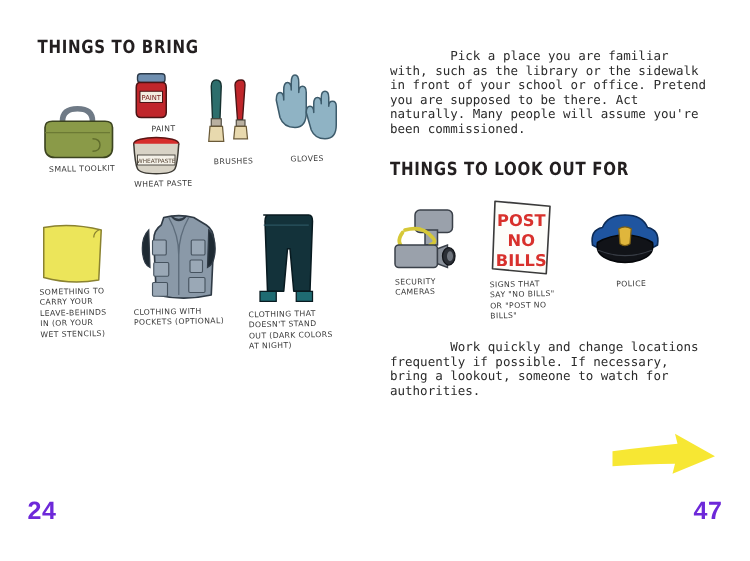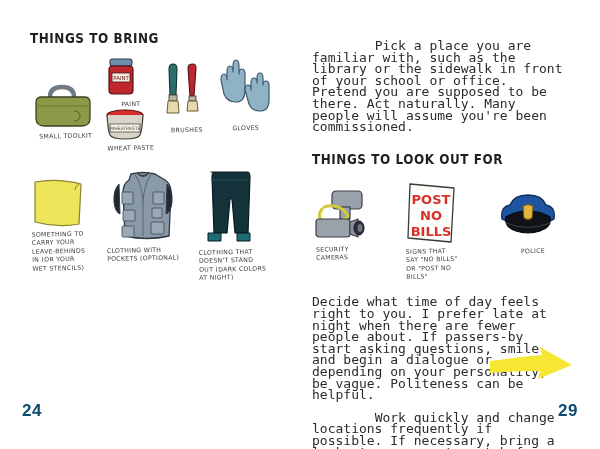--- a/index.html
+++ b/index.html
@@ -14,40 +14,40 @@
   .page-right{padding:30px 30px 0 12px;}
 
   h2.section-head{
     font-family:"Liberation Sans Narrow","DejaVu Sans Condensed","Liberation Sans",sans-serif;
     font-weight:bold;font-size:14.5px;letter-spacing:.6px;
     color:#231f20;margin:0 0 10px 0;transform:scaleX(.92);transform-origin:left center;
     white-space:nowrap;
   }
   .body-copy{
     font-family:"DejaVu Sans Mono","Liberation Mono",monospace;
-    font-size:13px;line-height:11.6px;color:#2b2b2b;
+    font-size:10px;line-height:11.6px;color:#2b2b2b;
     margin:0;white-space:pre-wrap;letter-spacing:0px;
   }
   .body-copy + .body-copy{margin-top:11px;}
 
   
   .ill-row{display:flex;align-items:flex-end;}
   .ill{position:relative;text-align:center;}
   .cap{
     font-family:"DejaVu Sans","Liberation Sans",sans-serif;
     font-size:6.2px;color:#3a3a3a;line-height:8.4px;
     letter-spacing:.3px;white-space:pre-line;margin-top:2px;
     transform:rotate(-1.2deg);
   }
 
   
   .pagenum{
     position:absolute;bottom:28px;
     font-family:"Liberation Sans Narrow","Liberation Sans",sans-serif;
-    font-weight:bold;font-size:17px;color:#0c4a6e;letter-spacing:.5px;
+    font-weight:bold;font-size:20px;color:#6d28d9;letter-spacing:.5px;
   }
   .pagenum-left{left:22px;}
   .pagenum-right{right:22px;}
 
   .arrow-wrap{position:absolute;right:26px;bottom:62px;}
   svg{display:block;overflow:visible;}
 </style>
 </head>
 <body>
 
@@ -164,21 +164,21 @@
 
     <div class="pagenum pagenum-left">24</div>
   </div>
 
   <div class="page page-right">
 
     <p class="body-copy" style="margin-top:10px;">        Pick a place you are familiar with, such as the library or the sidewalk in front of your school or office. Pretend you are supposed to be there. Act naturally. Many people will assume you're been commissioned.</p>
 
     <h2 class="section-head" style="margin-top:18px;">THINGS TO LOOK OUT FOR</h2>
 
-    <div class="ill-row" style="align-items:flex-start;margin-top:4px;justify-content:space-between;">
+    <div class="ill-row" style="align-items:flex-start;margin-top:4px;">
 
       <div class="ill" style="width:78px;padding-top:12px;">
         <svg width="62" height="54" viewBox="0 0 62 54">
           <rect x="20" y="2" width="30" height="18" rx="4" fill="#9aa1ab" stroke="#3a4049" stroke-width="1.2"></rect>
           <rect x="28" y="18" width="10" height="12" fill="#9aa1ab" stroke="#3a4049" stroke-width="1.2"></rect>
           <path d="M10 20 q-6 8 2 14" fill="none" stroke="#d6c838" stroke-width="3" stroke-linecap="round"></path>
           <path d="M12 18 q14 -4 22 6 q4 4 -2 6" fill="none" stroke="#d6c838" stroke-width="3" stroke-linecap="round"></path>
           <rect x="4" y="30" width="34" height="18" rx="3" fill="#9aa1ab" stroke="#3a4049" stroke-width="1.2"></rect>
           <path d="M38 33 l8 -3 v18 l-8 -3 z" fill="#8a919b" stroke="#3a4049" stroke-width="1.1"></path>
           <ellipse cx="47" cy="39" rx="5" ry="7" fill="#2b2f36" stroke="#12151a" stroke-width="1"></ellipse>
@@ -206,25 +206,24 @@
           <path d="M6 26 q-2 -12 8 -14 q4 -10 18 -10 q14 0 18 10 q10 2 8 14 q-6 4 -14 3 q-12 2 -24 0 q-8 1 -14 -3 z" fill="#1f55a0" stroke="#0d2c57" stroke-width="1.3" stroke-linejoin="round"></path>
           <path d="M10 24 q10 -6 22 -6 q12 0 22 6 q2 10 -10 14 q-12 4 -24 0 q-12 -4 -10 -14 z" fill="#111318" stroke="#05070a" stroke-width="1.2"></path>
           <path d="M27 13 q5 -3 10 0 l-1 12 q-4 3 -8 0 z" fill="#e0b63c" stroke="#7a5d12" stroke-width="1"></path>
           <path d="M10 30 q22 9 44 0" fill="none" stroke="#3a3f48" stroke-width="1"></path>
         </svg>
         <div class="cap" style="margin-top:8px;">POLICE</div>
       </div>
     </div>
 
     <div style="margin-top:16px;">
-      <p class="body-copy">Decide what time of day feels right to you. I prefer late at night when there are fewer people about. If passers-by start asking questions, smile and begin a dialogue or, depending on your personality, be vague. Politeness can be helpful.</p>
       <p class="body-copy">        Work quickly and change locations frequently if possible. If necessary, bring a lookout, someone to watch for authorities.</p>
     </div>
 
     <div class="arrow-wrap">
       <svg width="86" height="40" viewBox="0 0 86 40">
         <path d="M2 14 q30 -4 52 -6 l-2 -8 l32 18 l-34 14 l2 -8 q-24 0 -50 2 z" fill="#f7e733"></path>
       </svg>
     </div>
 
-    <div class="pagenum pagenum-right">29</div>
+    <div class="pagenum pagenum-right">47</div>
   </div>
 </div>
 
 </body></html>

